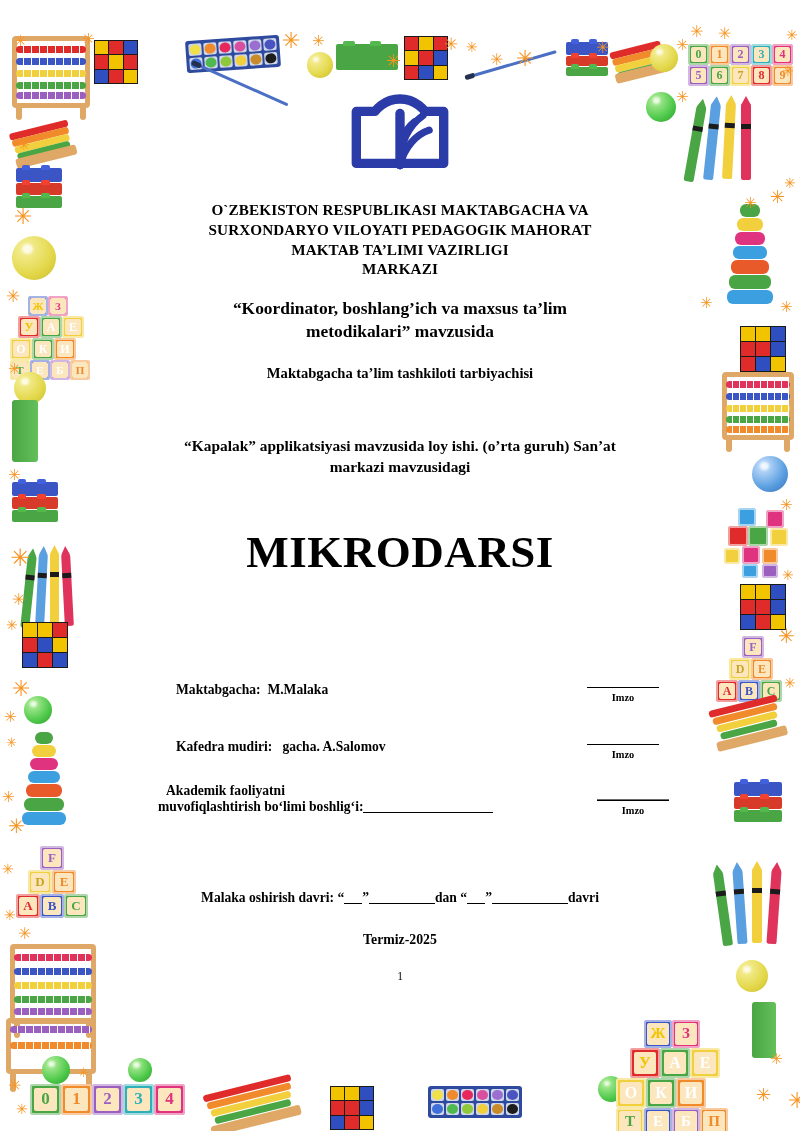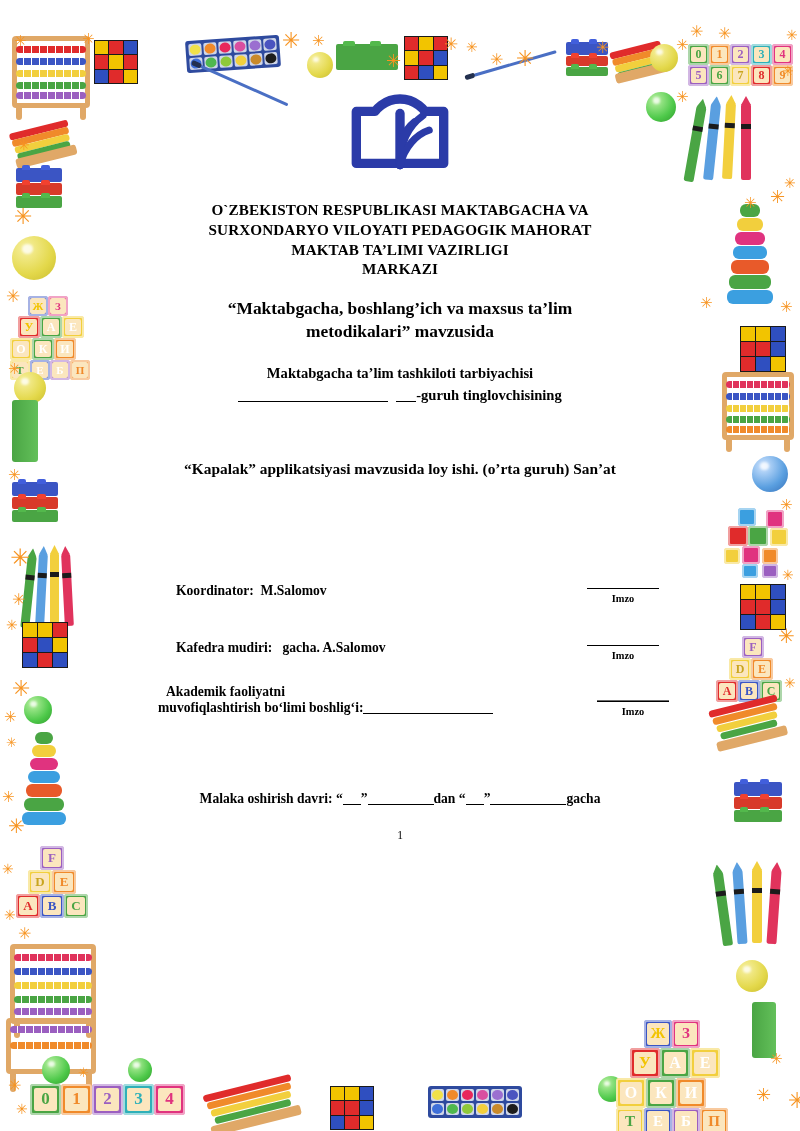--- a/index.html
+++ b/index.html
@@ -764,42 +764,41 @@
     </div>
 
     <div class="org">
       <span class="w">O`ZBEKISTON RESPUBLIKASI MAKTABGACHA VA</span>
       <span class="w">SURXONDARYO VILOYATI PEDAGOGIK MAHORAT</span>
       <span class="w">MAKTAB TA’LIMI VAZIRLIGI</span>
       <span class="w">MARKAZI</span>
     </div>
 
     <div class="dept">
-      <span class="w">“Maktabgacha, boshlang’ich va maxsus ta’lim</span>
+      <span class="w">“Koordinator, boshlang’ich va maxsus ta’lim</span>
       <span class="w">metodikalari” mavzusida</span>
     </div>
 
     <div class="role">
       <span class="w">Maktabgacha ta’lim tashkiloti tarbiyachisi</span>
-      <span class="w">
-        <span class="rule-ln"></span><span class="rule-sm"></span><span>-guruh tinglovchisining</span>
-      </span>
     </div>
 
     <div class="topic">
       <span class="w">“Kapalak” applikatsiyasi mavzusida loy ishi. (o’rta guruh) San’at</span>
-    </div>
-
+      <span class="w">markazi mavzusidagi</span>
+    </div>
+
+    <div class="bigtitle">MIKRODARSI</div>
 
     <div class="sigblock">
 
       <div class="sigrow" style="top:0;">
         <div class="who">
-          <span>Koordinator:</span>&nbsp;
-          <span>M.Salomov</span>
+          <span>Maktabgacha:</span>&nbsp;
+          <span>M.Malaka</span>
         </div>
         <div class="imzo" style="left:458px;top:4px;">
           <div class="ln"></div>
           <div class="lb">Imzo</div>
         </div>
       </div>
 
       <div class="sigrow" style="top:57px;">
         <div class="who" style="left:66px;">
           <span>Kafedra mudiri:</span>&nbsp;&nbsp;
@@ -819,19 +818,20 @@
           <span>muvofiqlashtirish bo‘limi boshlig‘i:</span><span class="blankline"></span>
         </div>
         <div class="imzo" style="left:468px;top:20px;">
           <div class="ln" style="background:#6b6b6b;"></div>
           <div class="lb">Imzo</div>
         </div>
       </div>
     </div>
 
     <div class="period">
-      <span>Malaka oshirish davri: “</span><span class="u-a"></span><span>”</span><span class="u-b"></span><span>dan “</span><span class="u-a"></span><span>”</span><span class="u-c"></span><span>gacha</span>
-    </div>
-
+      <span>Malaka oshirish davri: “</span><span class="u-a"></span><span>”</span><span class="u-b"></span><span>dan “</span><span class="u-a"></span><span>”</span><span class="u-c"></span><span>davri</span>
+    </div>
+
+    <div class="city">Termiz-2025</div>
     <div class="pgnum">1</div>
   </div>
 
 </div>
 
 </body></html>

